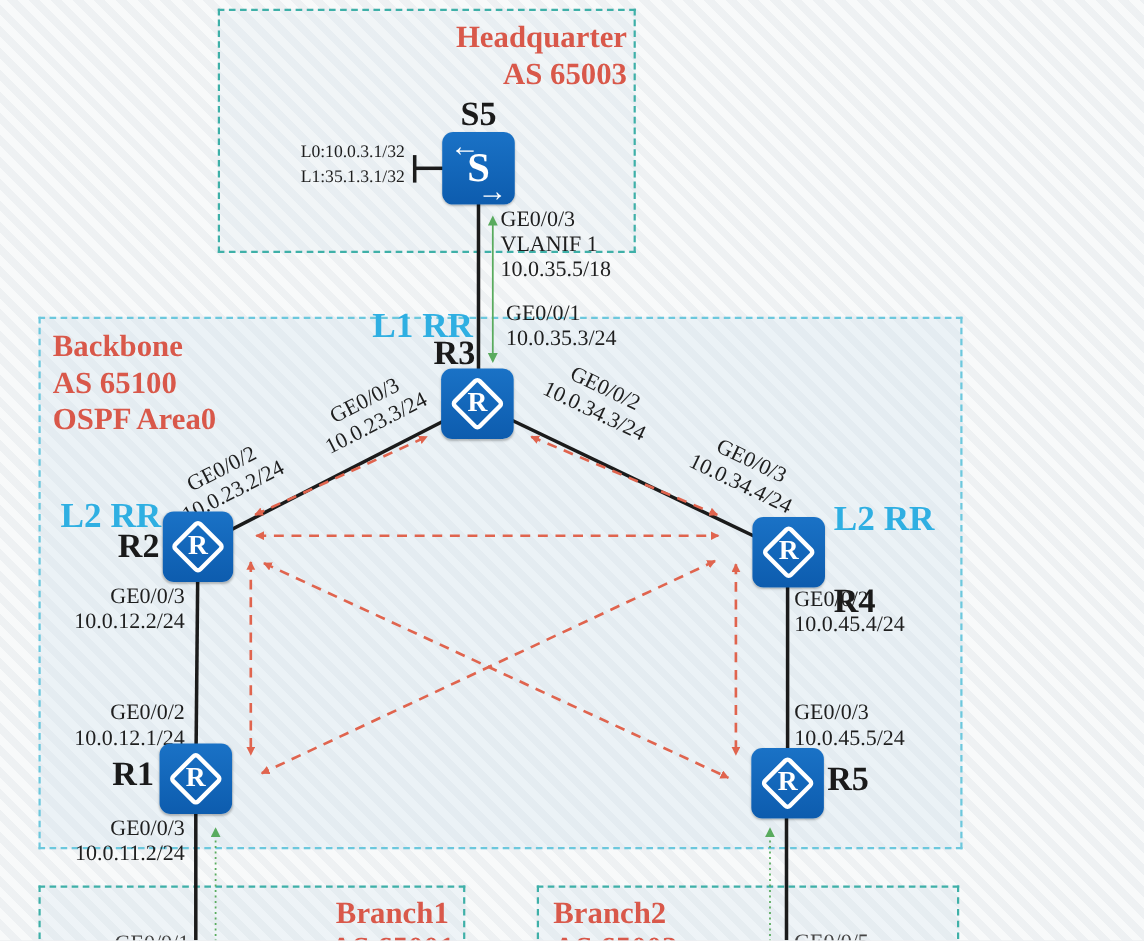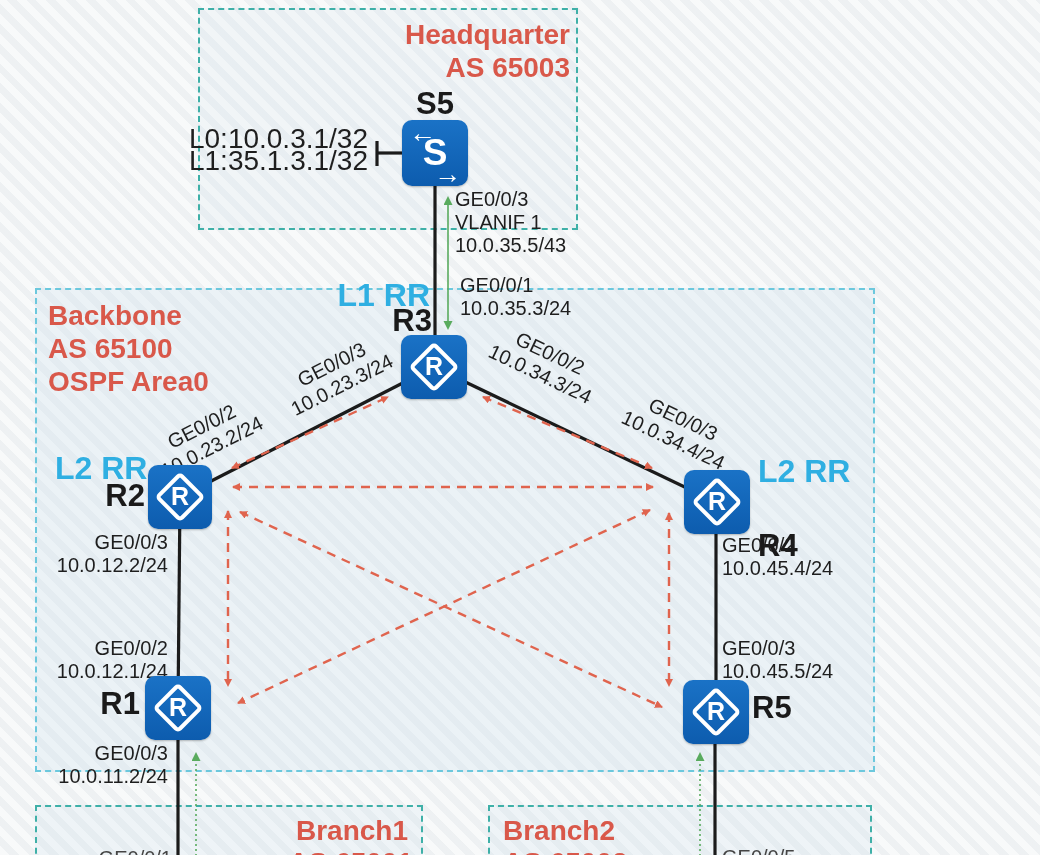--- a/index.html
+++ b/index.html
@@ -1,20 +1,20 @@
 <!DOCTYPE html>
 <html style="--region_red: #d9584a; --rr_cyan: #2fafe2; --ibgp_red: #e0644e; --link_black: #1b1b1b; --green_arrow: #59ab5e; --hq_border: #3fb0a8; --backbone_border: #6cc8dd; --branch_border: #3fb0a8; --node_blue: #1266b8; --text_dark: #222222;"><head>
 <meta charset="utf-8">
 <style>
   html,body{margin:0;padding:0;background:#e9ecee;}
   #canvas{
     position:relative;width:1040px;height:855px;overflow:hidden;
     background-color:#f3f5f6;
     background-image:repeating-linear-gradient(45deg, rgba(255,255,255,0.45) 0 7px, rgba(232,236,239,0.45) 7px 14px);
-    font-family:Liberation Sans, sans-serif;
+    font-family:Liberation Serif, serif;
     color:var(--text_dark,#222);
   }
   .region{position:absolute;border:2px dashed;box-sizing:border-box;}
   .region.hq{border-color:var(--hq_border);background:rgba(205,224,238,0.16);}
   .region.backbone{border-color:var(--backbone_border);background:rgba(205,224,238,0.30);}
   .region.branch{border-color:var(--branch_border);background:rgba(205,224,238,0.22);}
   .region-title{position:absolute;font-weight:bold;font-size:28px;line-height:33px;color:var(--region_red);white-space:nowrap;}
   .ra{text-align:right;}
   .node-name{position:absolute;font-size:31px;font-weight:600;color:#1a1a1a;white-space:nowrap;}
   .rr-label{position:absolute;font-size:32px;font-weight:600;color:var(--rr_cyan);white-space:nowrap;}
@@ -29,21 +29,21 @@
   .grn{stroke:var(--green_arrow);stroke-width:1.6;fill:none;}
   .grn.dot{stroke-dasharray:2 3;}
   .mk-red{fill:var(--ibgp_red);}
   .mk-grn{fill:var(--green_arrow);}
   .dev-icon{position:absolute;border-radius:10px;background:linear-gradient(180deg,#1a72c6,#0d5cae);box-shadow:0 1px 2px rgba(0,0,0,0.25);}
   .router .diamond{position:absolute;left:50%;top:50%;width:36px;height:36px;margin:-18px 0 0 -18px;border:4px solid #fff;border-radius:5px;transform:rotate(45deg);box-sizing:border-box;}
   .router .letter{position:absolute;left:0;right:0;top:50%;transform:translateY(-52%);text-align:center;color:#fff;font-size:25px;font-weight:bold;}
   .switch .letter{position:absolute;left:0;right:0;top:50%;transform:translateY(-50%);text-align:center;color:#fff;font-size:37px;font-weight:bold;}
   .switch .arr-l{position:absolute;left:7px;top:-2px;color:#fff;font-size:27px;font-weight:bold;}
   .switch .arr-r{position:absolute;right:7px;bottom:-4px;color:#fff;font-size:27px;font-weight:bold;}
-  .loopbacks{position:absolute;font-size:28px;line-height:22px;color:#1e1e1e;text-align:right;white-space:nowrap;}
+  .loopbacks{position:absolute;font-size:16px;line-height:22px;color:#1e1e1e;text-align:right;white-space:nowrap;}
   .loopbacks span{display:block;}
 </style>
 </head>
 <body>
 
 <div id="canvas">
 
   <div class="region hq" style="left:198px;top:8px;width:380px;height:222px;"></div>
   <div class="region backbone" style="left:35px;top:288px;width:840px;height:484px;"></div>
   <div class="region branch" style="left:35px;top:805px;width:388px;height:70px;"></div>
@@ -102,21 +102,21 @@
     <span class="letter">S</span>
     <span class="arr-r">→</span>
   </div>
   <div class="loopbacks" style="right:672px;top:128px;">
     <span>L0:10.0.3.1/32</span>
     <span>L1:35.1.3.1/32</span>
   </div>
   <div class="iface" style="left:455px;top:188px;">
     <span>GE0/0/3</span>
     <span>VLANIF 1</span>
-    <span>10.0.35.5/43</span>
+    <span>10.0.35.5/18</span>
   </div>
 
   <div class="iface" style="left:460px;top:274px;">
     <span>GE0/0/1</span>
     <span>10.0.35.3/24</span>
   </div>
   <div class="rr-label" style="right:610px;top:277px;">L1 RR</div>
   <div class="node-name" style="right:608px;top:303px;">R3</div>
   <div class="dev-icon router" style="left:401px;top:335px;width:66px;height:64px;">
     <span class="diamond"></span>

